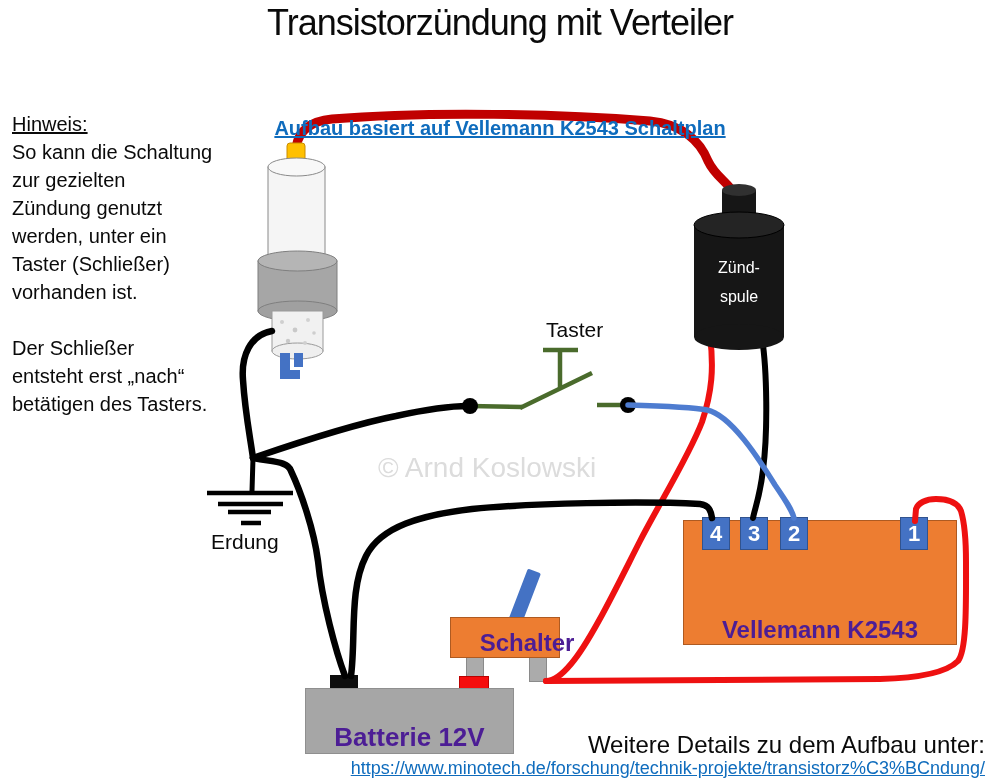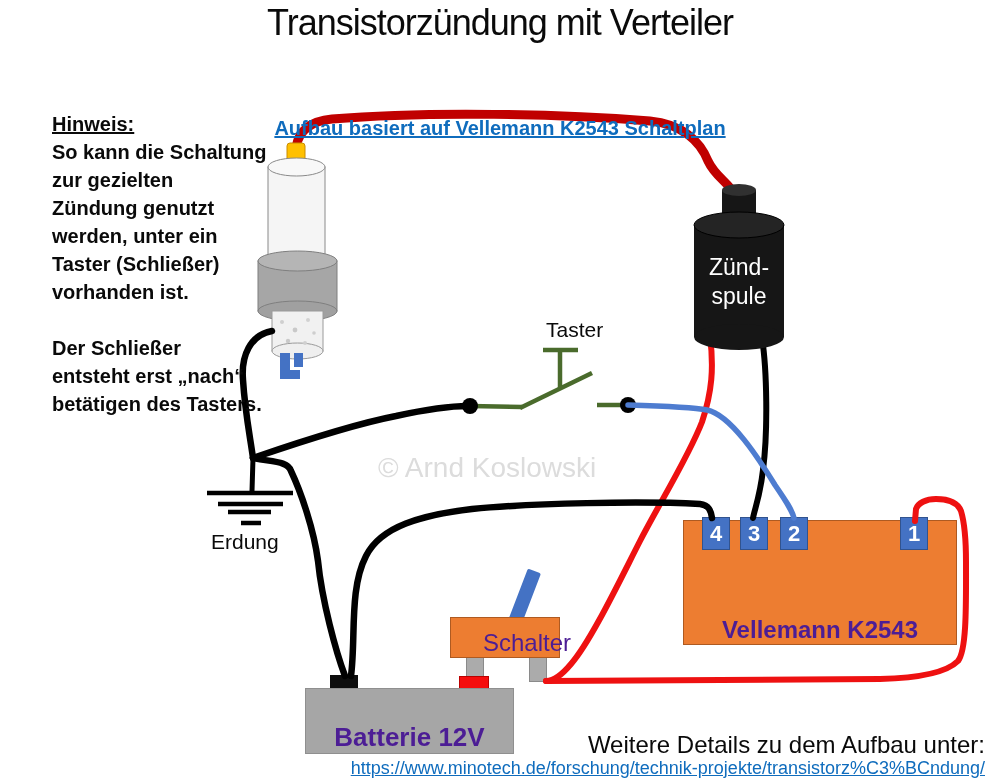--- a/index.html
+++ b/index.html
@@ -9,46 +9,46 @@
     --battery-gray:#A6A6A6; --link-blue:#0F6CBD; --watermark-gray:#DCDCDC;
   }
   html,body{margin:0;padding:0;background:#fff;}
   .stage{position:relative;width:1000px;height:782px;background:#fff;overflow:hidden;
          font-family:"Liberation Sans",sans-serif;color:#0a0a0a;}
   .abs{position:absolute;}
   .title{top:2px;left:0;width:1000px;text-align:center;font-size:36px;font-weight:500;
          letter-spacing:-1px;z-index:3;}
   .subtitle{top:69px;left:0;width:1000px;text-align:center;z-index:3;margin-top:48px;}
   .subtitle a{color:var(--link-blue);font-size:20px;font-weight:bold;text-decoration:underline;}
-  .note{left:12px;top:110px;width:230px;font-size:20px;font-weight:bold;line-height:28px;z-index:3;margin-left:40px;}
+  .note{left:12px;top:110px;width:230px;font-size:20px;font-weight:normal;line-height:28px;z-index:3;}
   .note-heading{text-decoration:underline;}
   .note p{margin:0;white-space:pre-line;}
   .note p+p{margin-top:28px;}
   .lbl{z-index:3;font-size:21px;}
   .watermark{left:378px;top:452px;font-size:28px;color:var(--watermark-gray);z-index:1;}
   .box{position:absolute;box-sizing:border-box;z-index:1;display:flex;align-items:flex-end;
        justify-content:center;color:#4c1d95;}
   .vellemann{left:683px;top:520px;width:274px;height:125px;background:var(--box-orange);
              border:1px solid #ae5a21;font-size:24px;font-weight:600;}
   .terminal{position:absolute;top:517px;width:28px;height:33px;background:var(--terminal-blue);
             border:1px solid #31538f;box-sizing:border-box;z-index:1;display:flex;align-items:center;
             justify-content:center;color:#fff;font-size:22px;font-weight:bold;}
   .schalter{left:450px;top:617px;width:110px;height:41px;background:var(--box-orange);
-            border:1px solid #ae5a21;font-size:24px;font-weight:400;padding-left:44px;}
+            border:1px solid #ae5a21;font-size:24px;font-weight:700;padding-left:44px;}
   .lever{left:506px;top:567px;width:14px;height:60px;background:var(--terminal-blue);
          transform:rotate(21deg);transform-origin:50% 100%;z-index:0;border-radius:2px;}
   .leg{position:absolute;top:656px;width:18px;height:26px;background:#ababab;
        border:1px solid #8a8a8a;box-sizing:border-box;z-index:0;}
   .leg-left{left:466px;} .leg-right{left:529px;}
   .pad-red{left:459px;top:676px;width:30px;height:14px;background:#f50d0d;border:1px solid #b00;
            box-sizing:border-box;z-index:0;}
   .pad-black{left:330px;top:675px;width:28px;height:14px;background:#0d0d0d;z-index:0;}
   .battery{left:305px;top:688px;width:209px;height:66px;background:var(--battery-gray);
            border:1px solid #8f8f8f;font-size:26px;font-weight:700;}
-  .zsp-label{left:694px;top:253px;width:90px;text-align:center;color:#fff;font-size:23px;
+  .zsp-label{left:694px;top:253px;width:90px;text-align:center;color:#fff;font-size:16px;
              line-height:29px;white-space:pre-line;z-index:3;}
   svg.wires{position:absolute;left:0;top:0;z-index:2;}
   .w-black{stroke:var(--wire-black);fill:none;}
   .w-red{stroke:var(--wire-red);fill:none;}
   .w-dkred{stroke:var(--wire-dark-red);fill:none;}
   .w-blue{stroke:var(--wire-blue);fill:none;}
   .w-green{stroke:var(--wire-green);fill:none;}
   .footer-text{right:15px;top:731px;font-size:24px;z-index:3;}
   .footer-link{right:15px;top:758px;font-size:18px;z-index:3;}
   .footer-link a{color:var(--link-blue);text-decoration:underline;}

